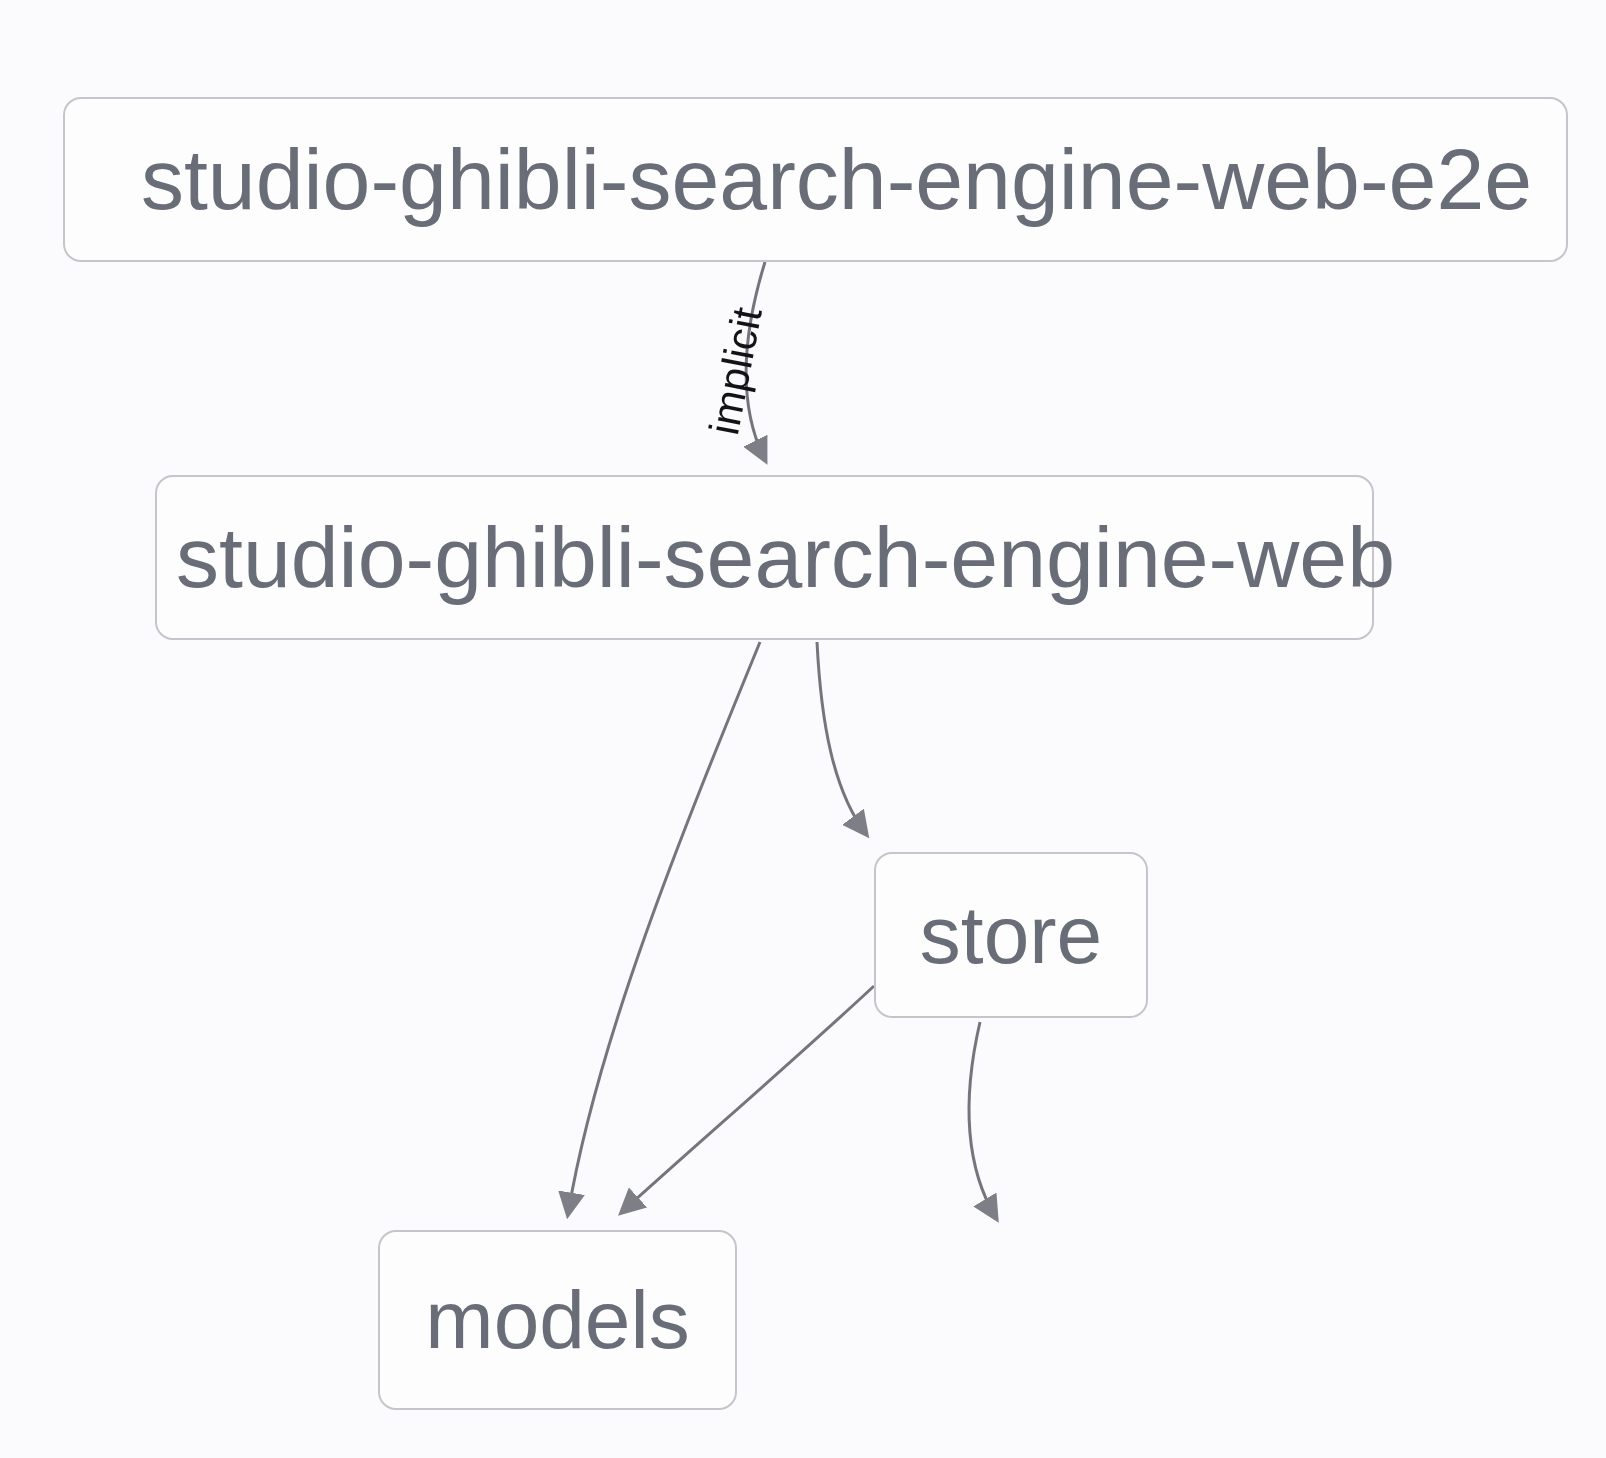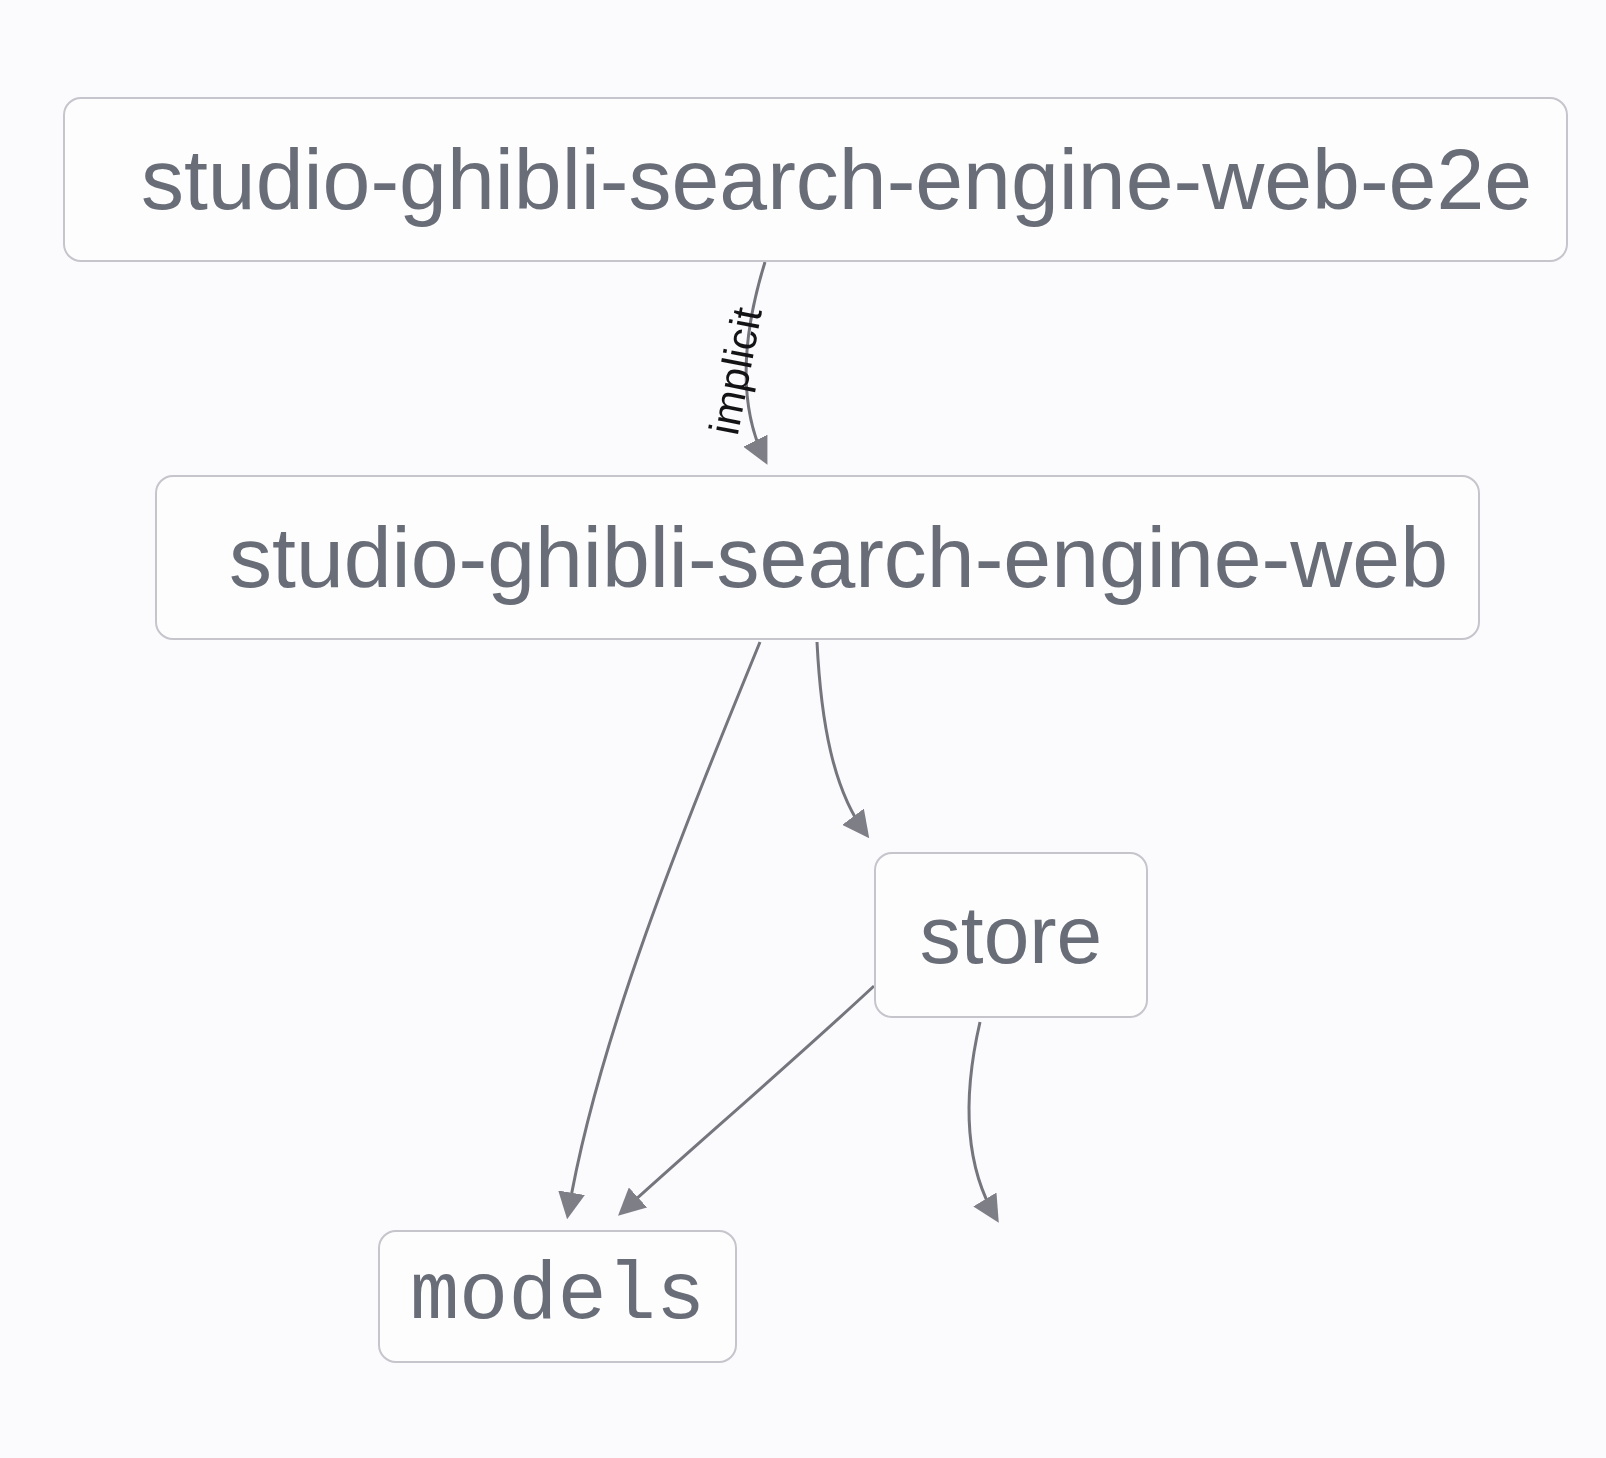--- a/index.html
+++ b/index.html
@@ -64,28 +64,28 @@
     <path class="edge" marker-end="url(#arrow)" d="M 760 642 C 683 830 597 1040 568 1214"></path>
     <path class="edge" marker-end="url(#arrow)" d="M 817 642 C 821 722 833 790 866 834"></path>
     <path class="edge" marker-end="url(#arrow)" d="M 874 986 C 788 1066 692 1148 622 1212"></path>
     <path class="edge" marker-end="url(#arrow)" d="M 980 1022 C 962 1100 966 1168 996 1218"></path>
   </svg>
 
   <div class="node node-big" style="left:63px; top:97px; width:1505px; height:165px;">
     <span>studio-ghibli-search-engine-web-e2e</span>
   </div>
 
-  <div class="node node-big" style="left:155px; top:475px; width:1325px; height:165px;">
+  <div class="node node-big" style="left:155px; top:475px; width:1219px; height:165px;">
     <span>studio-ghibli-search-engine-web</span>
   </div>
 
   <div class="node node-small" style="left:874px; top:852px; width:274px; height:166px;">
     <span>store</span>
   </div>
 
-  <div class="node node-small" style="left:378px; top:1230px; width:359px; height:133px;font-family:Liberation Mono, monospace;">
+  <div class="node node-small" style="left:378px; top:1230px; width:359px; height:180px;">
     <span>models</span>
   </div>
 
 
   <div class="edge-label" style="left:736px; top:371px;">implicit</div>
 
 </div>
 
 </body></html>

